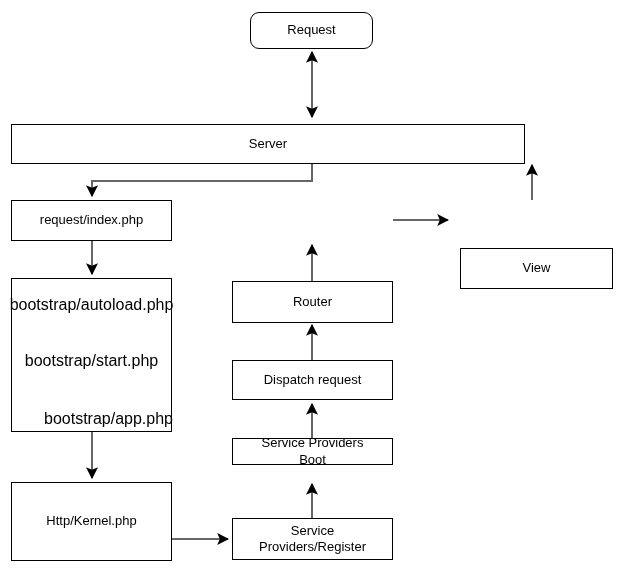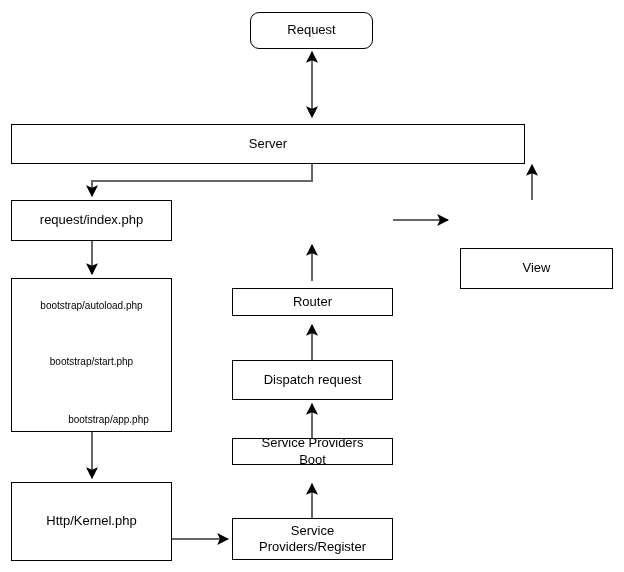--- a/index.html
+++ b/index.html
@@ -33,21 +33,21 @@
   .node.rounded {
     border-radius: 9px;
   }
   .stack-label {
     position: absolute;
     box-sizing: border-box;
     display: flex;
     align-items: center;
     justify-content: center;
     text-align: center;
-    font-size: 10px;
+    font-size: 16px;
     color: #000000;
     z-index: 3;
     background: transparent;
   }
   #edges {
     position: absolute;
     left: 0;
     top: 0;
     width: 624px;
     height: 572px;
@@ -107,21 +107,21 @@
   <div class="node" style="left:460px; top:200px; width:153px; height:41px;margin-top:48px;">View</div>
 
   <div class="node" style="left:11px; top:278px; width:161px; height:154px;"></div>
 
   <div class="stack-label" style="left:11px; top:294px; width:161px; height:22px;">bootstrap/autoload.php</div>
 
   <div class="stack-label" style="left:11px; top:350px; width:161px; height:22px;">bootstrap/start.php</div>
 
   <div class="stack-label" style="left:11px; top:408px; width:161px; height:22px;padding-left:34px;">bootstrap/app.php</div>
 
-  <div class="node" style="left:232px; top:288px; width:161px; height:28px;">Router</div>
+  <div class="node" style="left:232px; top:281px; width:161px; height:42px;">Router</div>
 
   <div class="node" style="left:232px; top:360px; width:161px; height:40px;">Dispatch request</div>
 
   <div class="node" style="left:232px; top:438px; width:161px; height:27px;">Service Providers
 Boot</div>
 
   <div class="node" style="left:11px; top:482px; width:161px; height:79px;">Http/Kernel.php</div>
 
   <div class="node" style="left:232px; top:518px; width:161px; height:42px;">Service
 Providers/Register</div>

